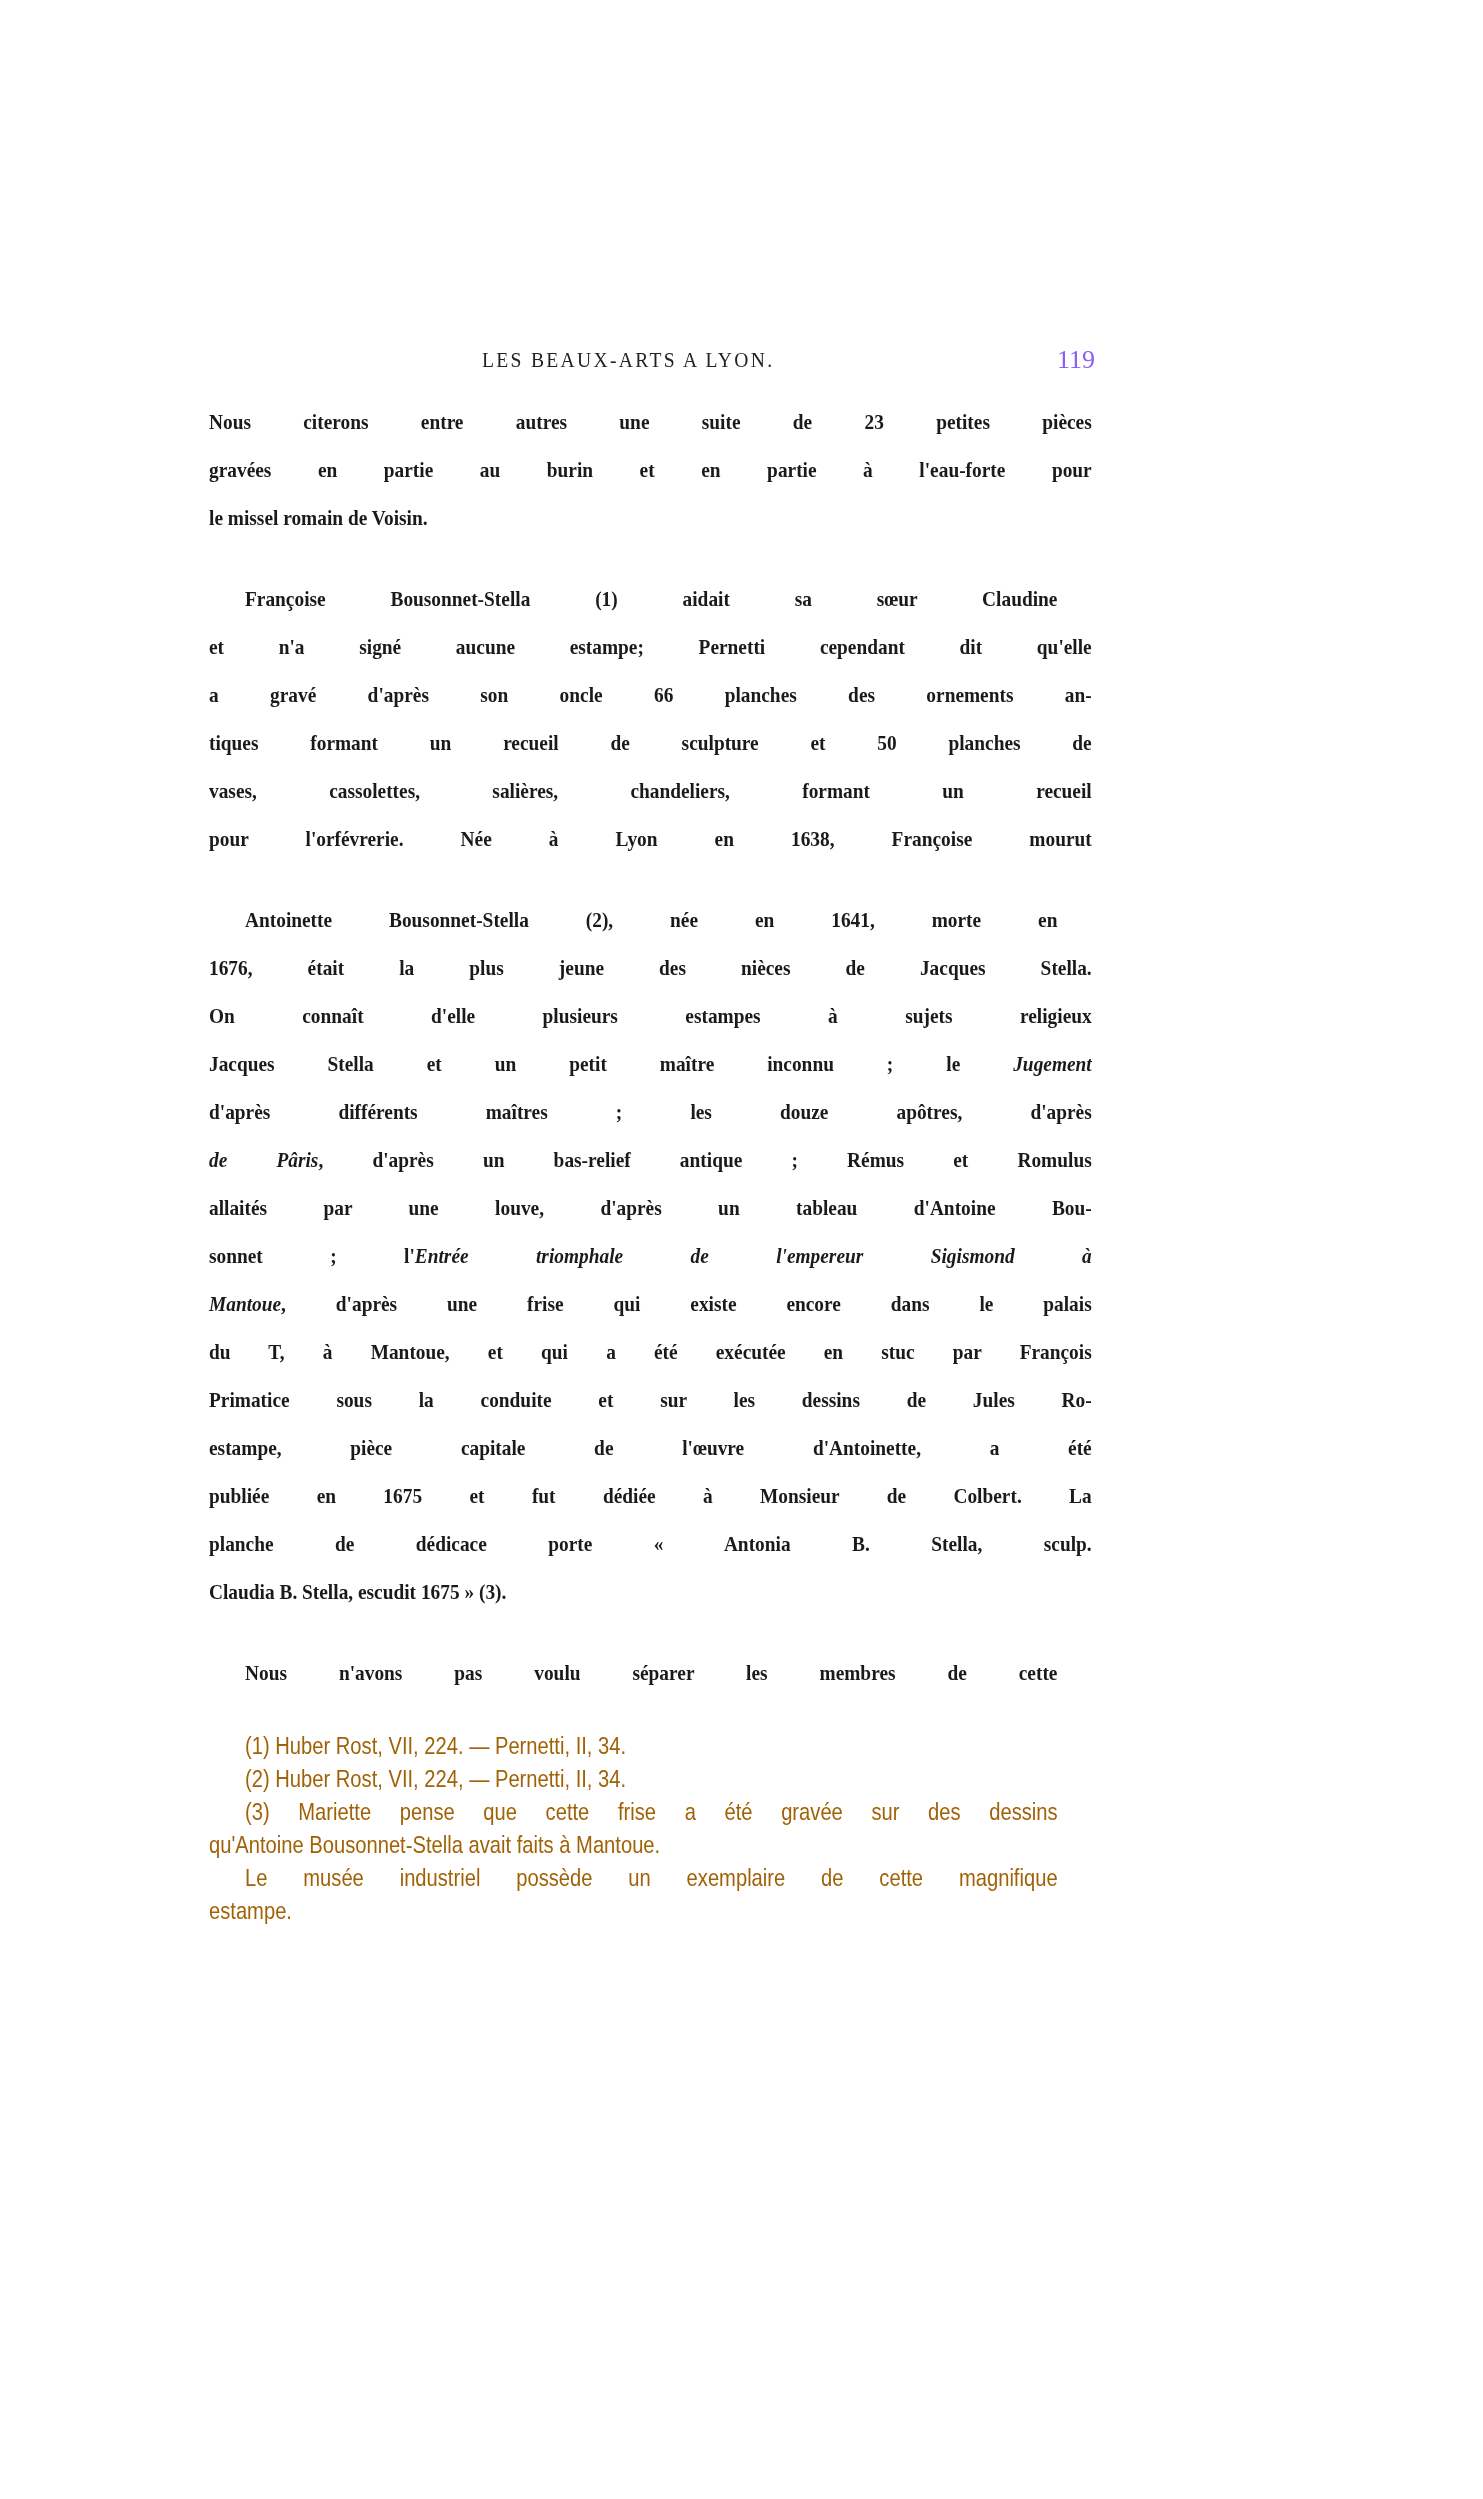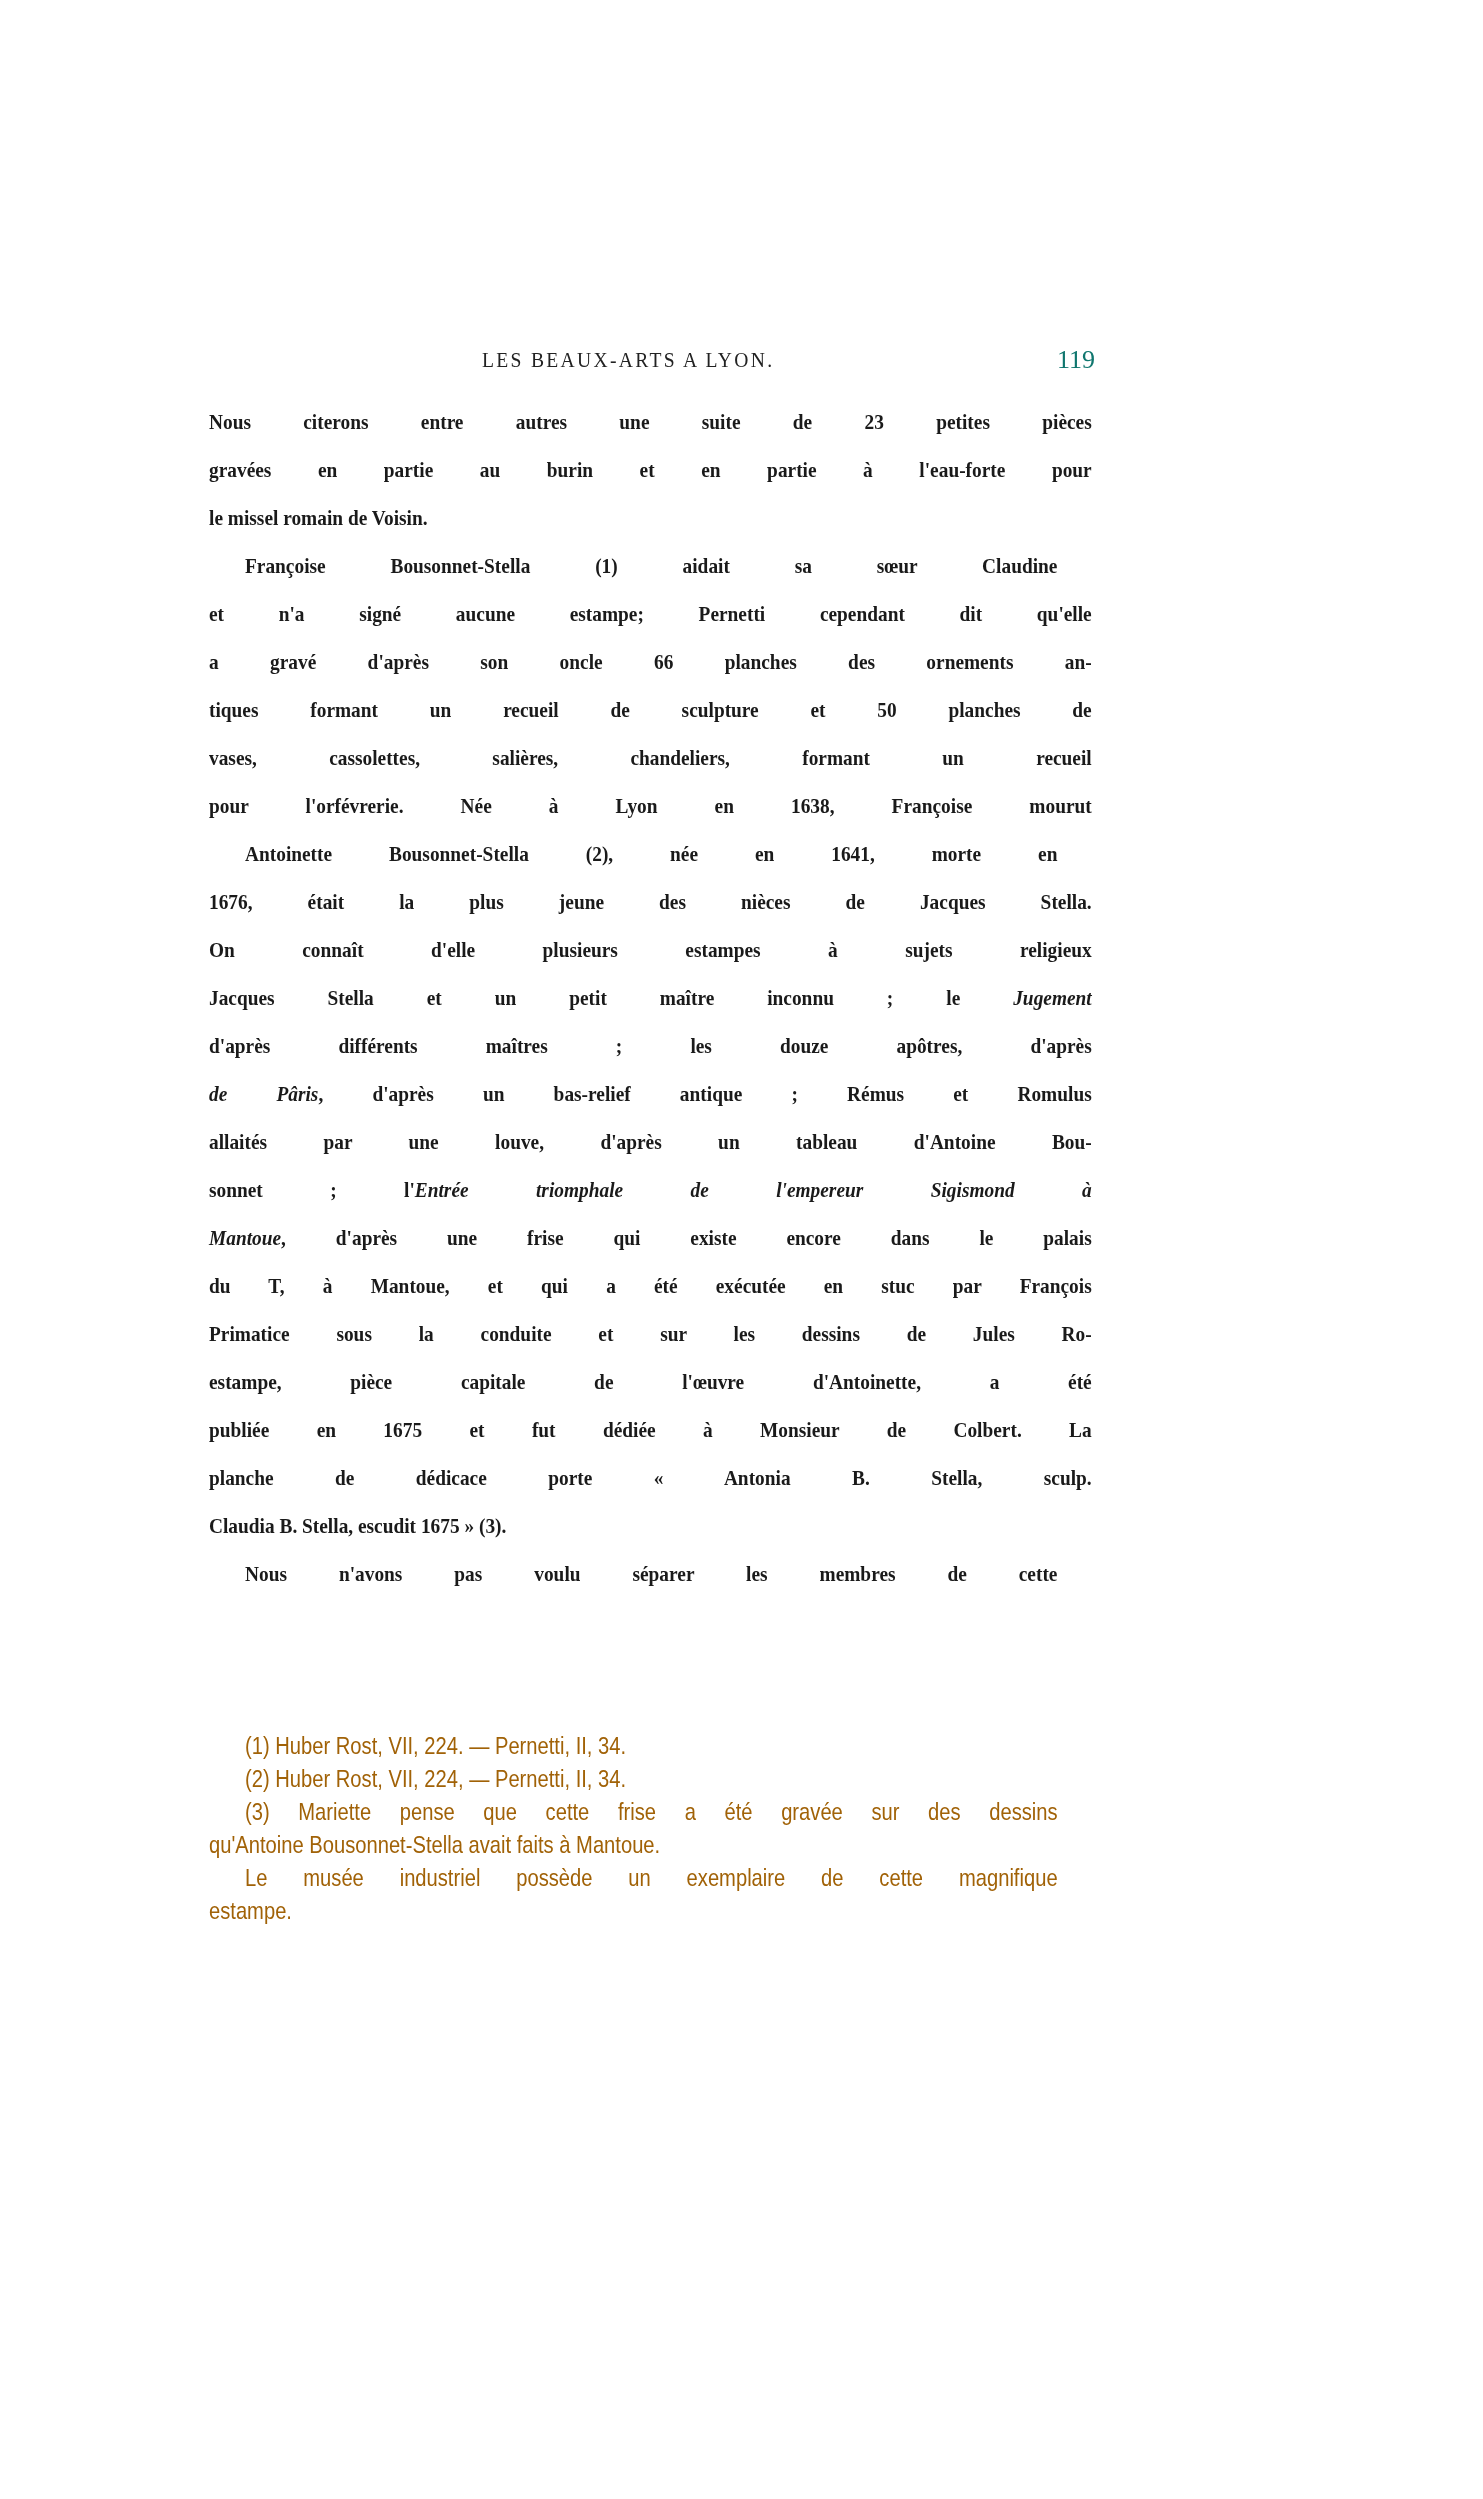--- a/index.html
+++ b/index.html
@@ -33,21 +33,21 @@
       transform: scaleX(0.92);
       transform-origin: left top;
     }
     .page-number {
       position: absolute;
       top: 345px;
       left: 1057px;
       width: 36px;
       text-align: right;
       font-size: 26px;
-      color: #0f766e;
+      color: #8b5cf6;
     }
     .body-text {
       position: absolute;
       left: 209px;
       top: 398px;
       width: 883px;
     }
     .line {
       height: 48px;
       line-height: 48px;
@@ -56,20 +56,21 @@
       text-align: justify;
       text-align-last: justify;
       overflow: visible;
       font-weight: bold;
     }
     .line.last {
       text-align-last: left;
     }
     .line.indent {
       padding-left: 36px;
+      margin-top: 33px;
     }
     .line .sq {
       display: inline-block;
       transform: scaleX(0.88);
       transform-origin: left center;
       width: 113.6%;
       text-align: justify;
       text-align-last: justify;
     }
     .line.last .sq {

